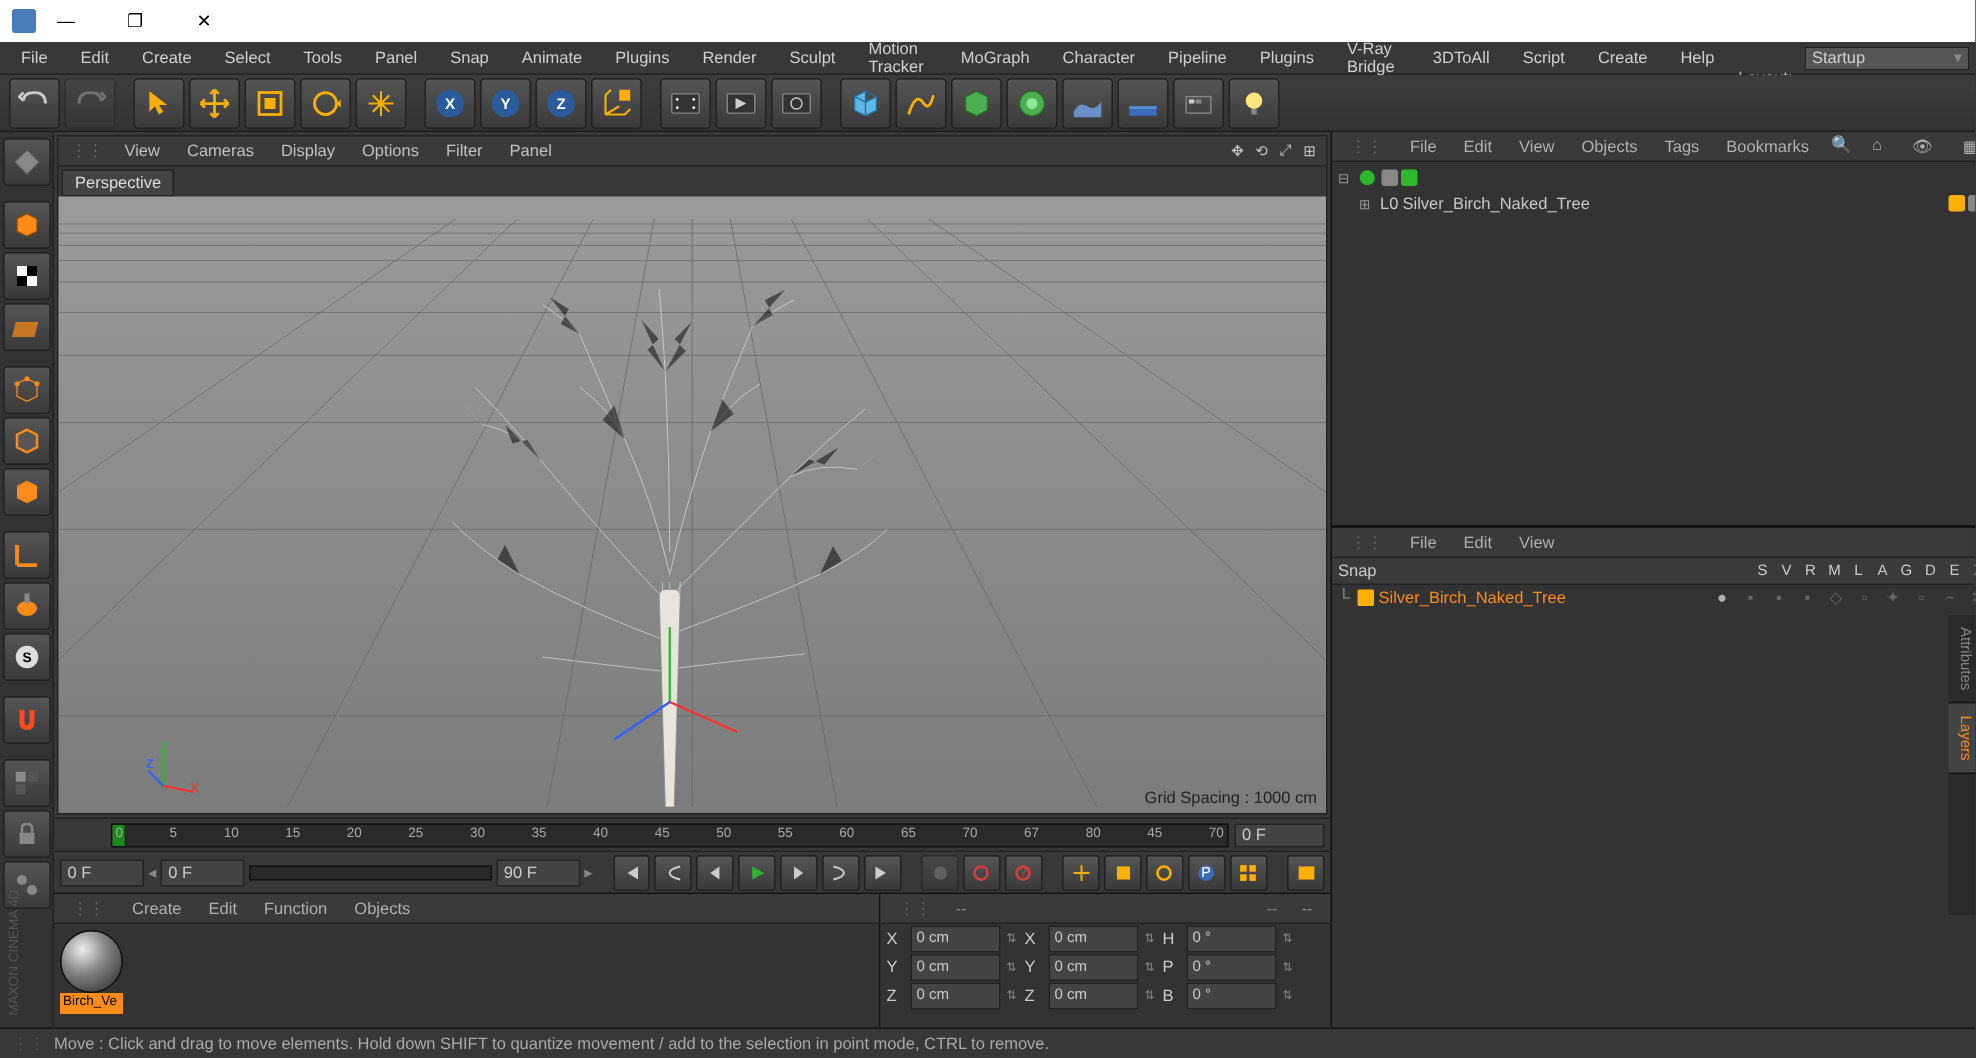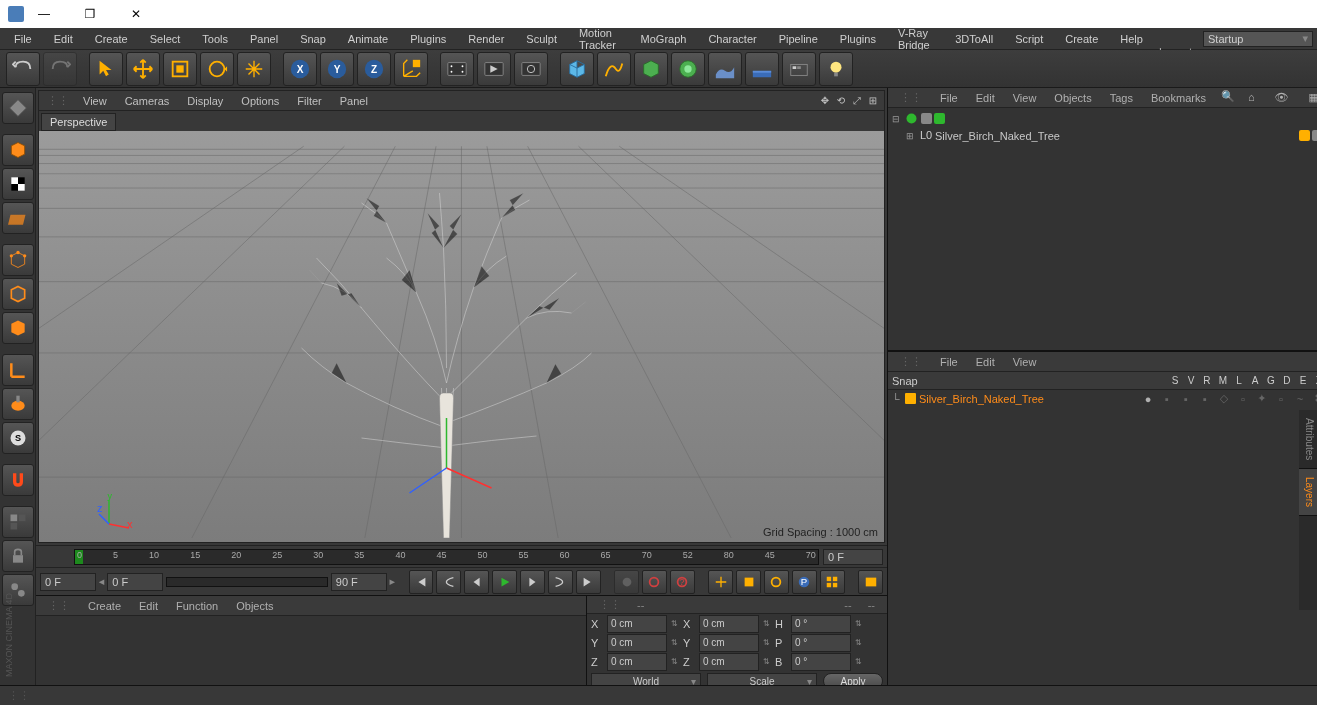--- a/index.html
+++ b/index.html
@@ -476,21 +476,21 @@
             <span class="tl-tick">25</span>
             <span class="tl-tick">30</span>
             <span class="tl-tick">35</span>
             <span class="tl-tick">40</span>
             <span class="tl-tick">45</span>
             <span class="tl-tick">50</span>
             <span class="tl-tick">55</span>
             <span class="tl-tick">60</span>
             <span class="tl-tick">65</span>
             <span class="tl-tick">70</span>
-            <span class="tl-tick">52</span>
+            <span class="tl-tick">67</span>
             <span class="tl-tick">80</span>
             <span class="tl-tick">45</span>
             <span class="tl-tick">70</span>
           </div>
       </div>
       <div class="tl-frame">0 F</div>
     </div>
 
     <div class="playbar">
       <div class="pb-field">0 F</div>
@@ -591,20 +591,26 @@
     </div>
 
     <div class="material-area">
       <div class="mat-left">
         <div class="mat-menu">
           <span style="color:#666">⋮⋮</span>
           <span>Create</span>
           <span>Edit</span>
           <span>Function</span>
           <span>Objects</span>
+        </div>
+        <div class="mat-body">
+          <div class="mat-thumb">
+            <div class="mat-ball"></div>
+            <div class="mat-name">Birch_Ve</div>
+          </div>
         </div>
       </div>
       <div class="mat-right">
         <div class="coord-menu">
             <span style="color:#666">⋮⋮</span>
             <span>--</span>
             <span style="margin-left:auto">--</span>
             <span>--</span>
           </div>
         <div id="coord-rows">
@@ -635,25 +641,20 @@
               <div class="coord-field">0 cm</div>
               <span class="coord-spin">⇅</span>
               <span class="coord-lbl">Z</span>
               <div class="coord-field">0 cm</div>
               <span class="coord-spin">⇅</span>
               <span class="coord-lbl">B</span>
               <div class="coord-field">0 °</div>
               <span class="coord-spin">⇅</span>
             </div>
           </div>
-        <div class="coord-bottom">
-          <div class="coord-sel">World</div>
-          <div class="coord-sel">Scale</div>
-          <div class="apply-btn">Apply</div>
-        </div>
       </div>
     </div>
   </div>
 
   <div class="right-panel">
     <div class="rp-body">
       <div class="om-menu">
         <span style="color:#666">⋮⋮</span>
         <span>File</span>
         <span>Edit</span>
@@ -740,13 +741,14 @@
   <div class="rp-tabs" style="position:absolute;right:0;top:410px;height:200px;">
       <div class="rp-tab">Attributes</div>
       <div class="rp-tab active">Layers</div>
   </div>
 </div>
 
 <div class="logo-vert">MAXON CINEMA 4D</div>
 
 <div class="statusbar">
   <span style="color:#555;margin-right:6px">⋮⋮</span>
+  <span>Move : Click and drag to move elements. Hold down SHIFT to quantize movement / add to the selection in point mode, CTRL to remove.</span>
 </div>
 
 </body></html>

